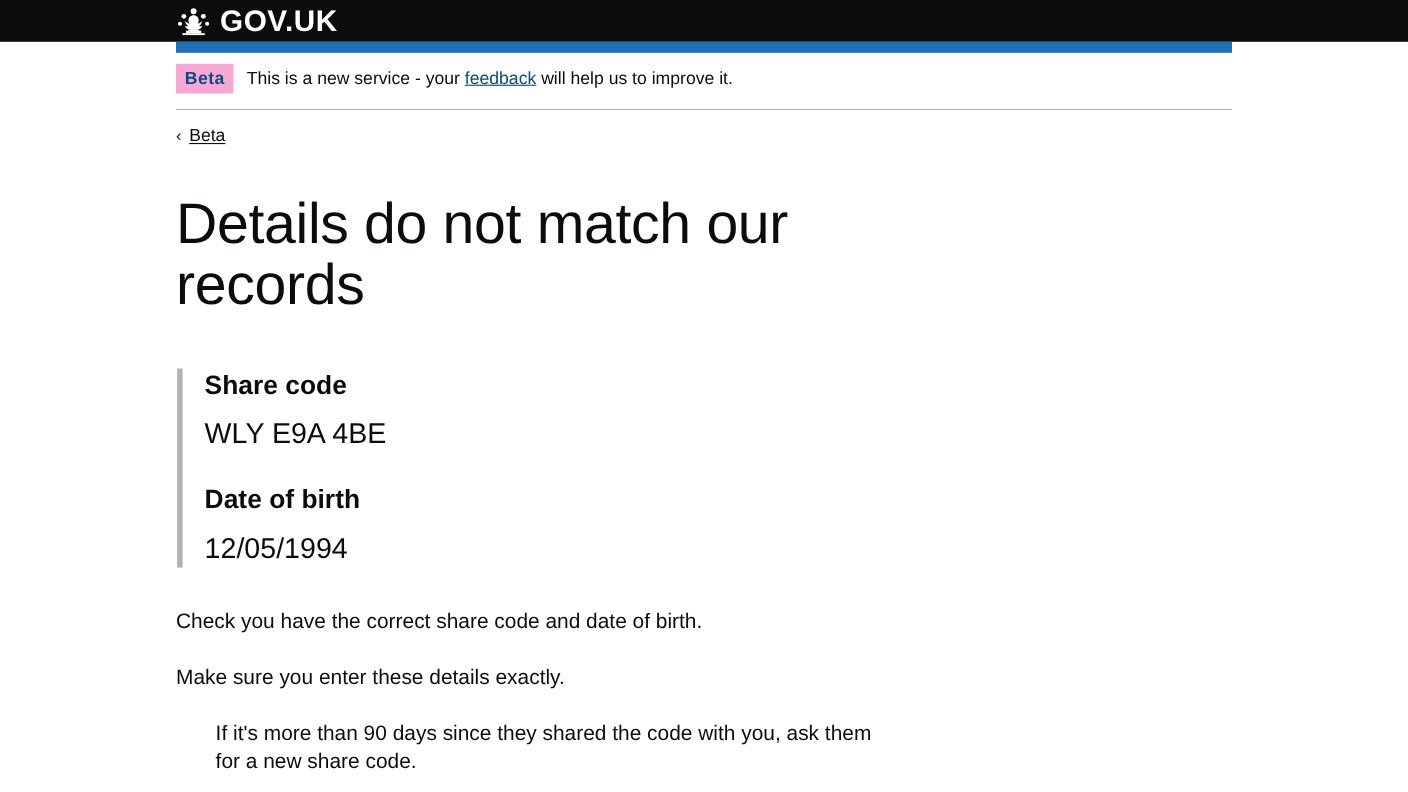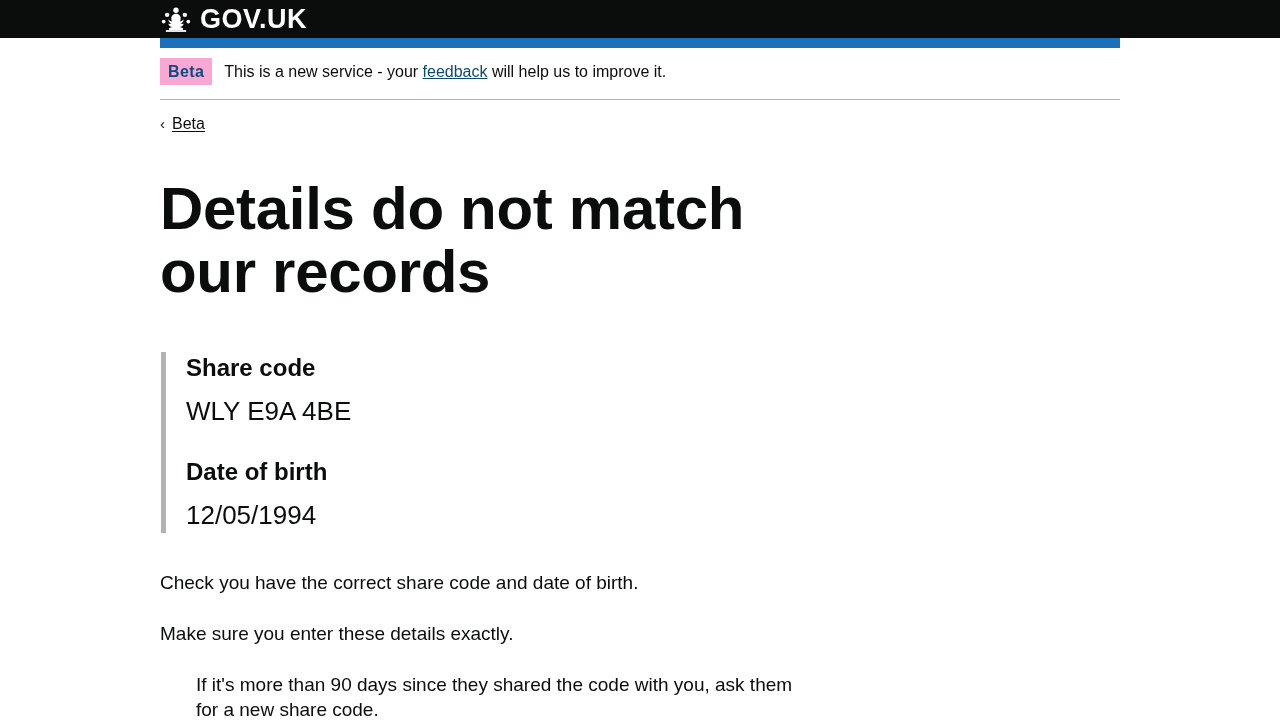--- a/index.html
+++ b/index.html
@@ -107,23 +107,23 @@
     position: relative;
     top: 0px;
   }
   .back-label {
     text-decoration: underline;
     text-underline-offset: 2px;
   }
 
   
   h1.page-heading {
-    font-size: 60px;
+    font-size: 52px;
     line-height: 1.05;
-    font-weight: bold;
+    font-weight: normal;
     margin: 44px 0 0 0;
     max-width: 600px;
     letter-spacing: -0.3px;
   }
 
   
   .inset {
     border-left: 5px solid #b1b4b6;
     padding: 0 0 0 20px;
     margin: 49px 0 0 1px;

